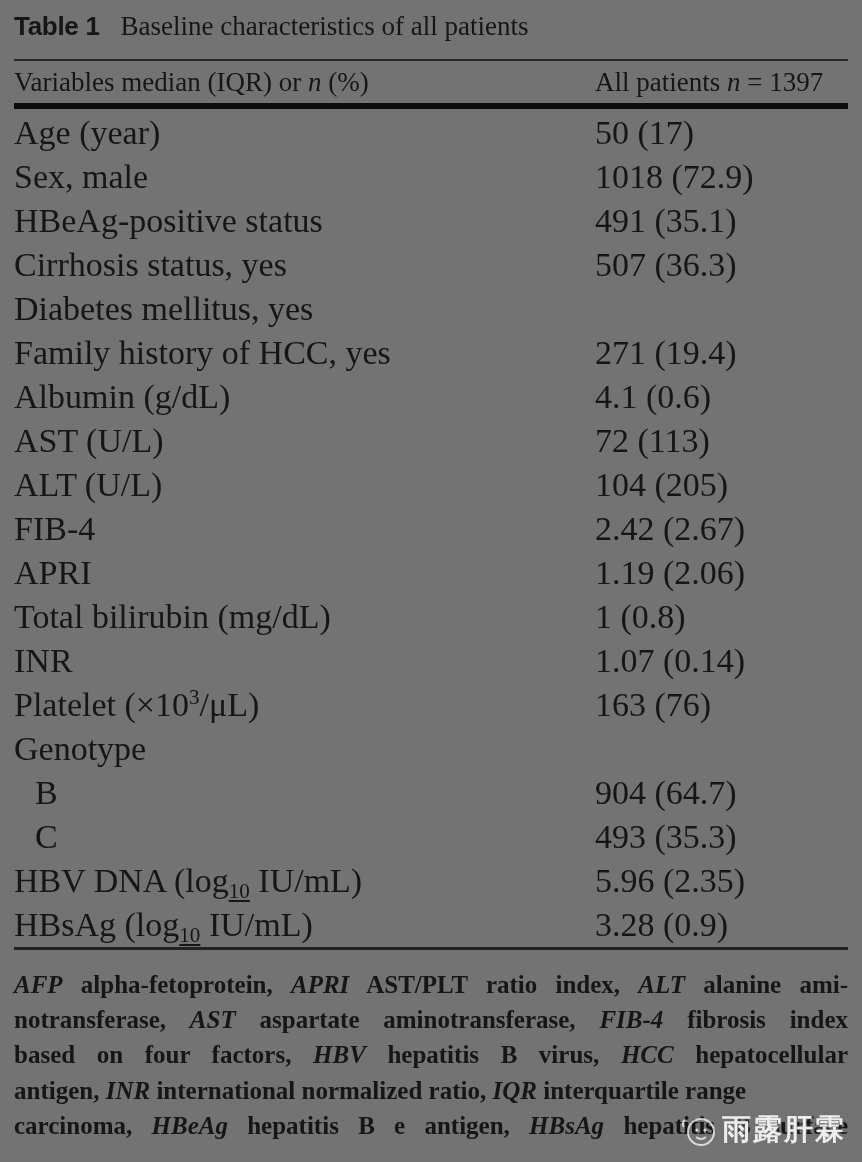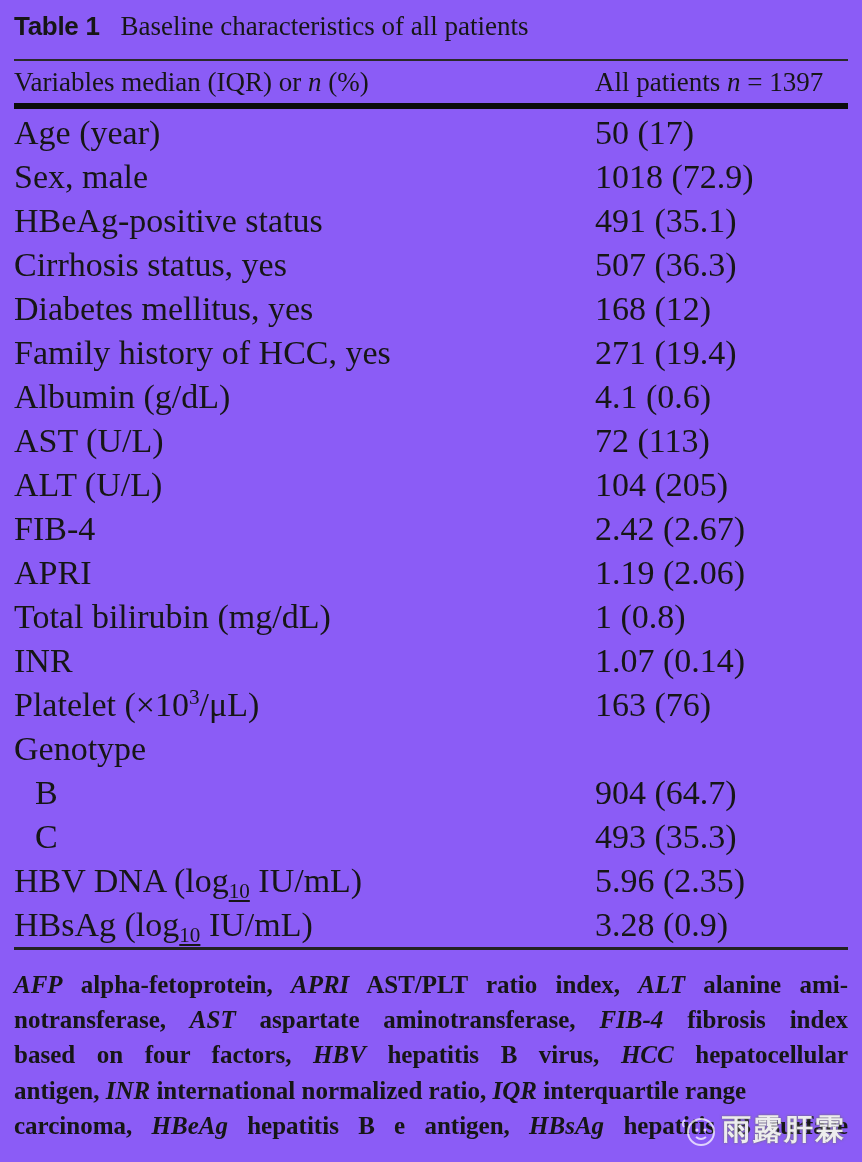--- a/index.html
+++ b/index.html
@@ -3,21 +3,21 @@
 <meta charset="utf-8">
 <title>Table 1</title>
 <style>
   * { margin: 0; padding: 0; box-sizing: border-box; }
   html, body { background: #ffffff; }
   .page {
     position: relative;
     width: 862px;
     height: 1162px;
     margin: 0 auto;
-    background: #8b5cf6;
+    background: #737373;
     color: #161616;
     font-family: "Liberation Serif", serif;
     padding: 0 14px;
     overflow: hidden;
   }
   .caption {
     padding-top: 11px;
     height: 59px;
     font-size: 27px;
     white-space: nowrap;
@@ -122,21 +122,20 @@
       <div class="row">
         <div class="cell-label"><span>HBeAg-positive status</span></div>
         <div class="cell-value">491 (35.1)</div>
       </div>
       <div class="row">
         <div class="cell-label"><span>Cirrhosis status, yes</span></div>
         <div class="cell-value">507 (36.3)</div>
       </div>
       <div class="row">
         <div class="cell-label"><span>Diabetes mellitus, yes</span></div>
-        <div class="cell-value">168 (12)</div>
       </div>
       <div class="row">
         <div class="cell-label"><span>Family history of HCC, yes</span></div>
         <div class="cell-value">271 (19.4)</div>
       </div>
       <div class="row">
         <div class="cell-label"><span>Albumin (g/dL)</span></div>
         <div class="cell-value">4.1 (0.6)</div>
       </div>
       <div class="row">

